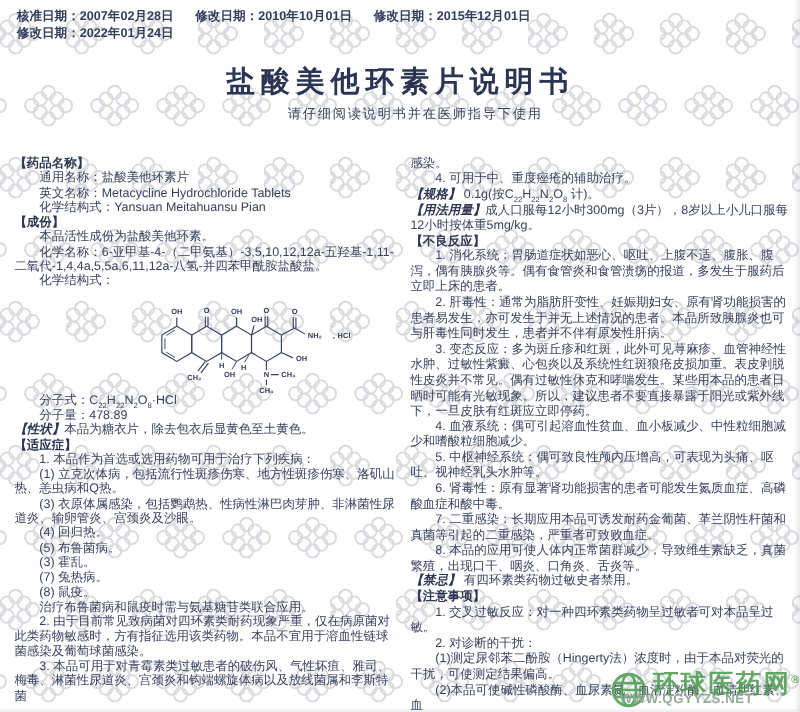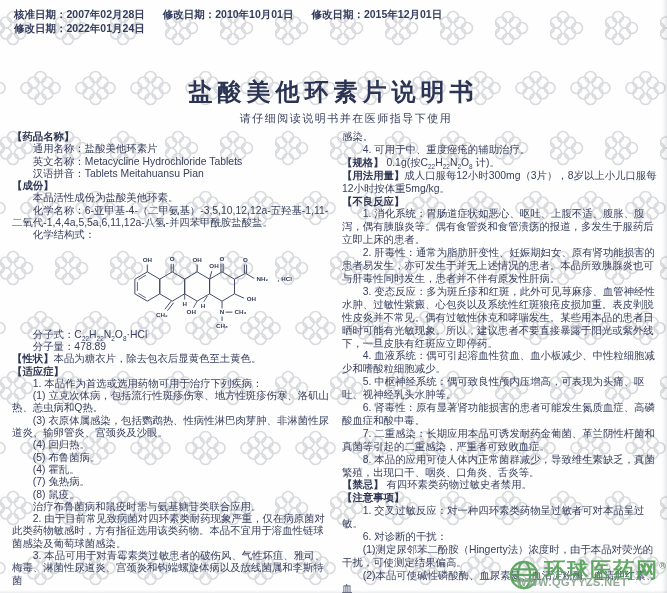--- a/index.html
+++ b/index.html
@@ -5,31 +5,31 @@
   html,body{margin:0;padding:0;background:#e8e8e8;}
   .page{
     position:relative;width:667px;height:593px;background:#fefefe;
     overflow:hidden;font-family:"Liberation Sans","DejaVu Sans",sans-serif;
     color:#39415f;margin:0 auto;
   }
   .pattern-svg{position:absolute;left:0;top:0;z-index:0;}
   .content{position:relative;z-index:1;}
   .dates{position:absolute;left:14px;top:7px;font-size:10.5px;line-height:14px;font-weight:bold;color:#333c5c;white-space:nowrap;}
   .date-item{margin-right:18px;}
-  .titleblock{position:absolute;left:0;right:0;top:76px;text-align:center;}
+  .titleblock{position:absolute;left:0;right:0;top:52px;text-align:center;}
   .title{font-size:24px;font-weight:bold;letter-spacing:5px;color:#2c3453;}
   .subtitle{font-size:11px;letter-spacing:1.5px;margin-top:3px;color:#39415f;margin-left:25px;}
   .columns{position:absolute;left:12px;right:5px;top:131px;display:flex;gap:13px;}
   .col{font-size:10.4px;}
   .col-left{width:317px;line-height:12.3px;}
   .col-right{flex:1;line-height:12.9px;}
   .line.p{text-indent:2em;}
   .line.cont{text-indent:0;font-family:Liberation Mono, monospace;}
   .line.head{font-weight:bold;color:#2e3654;}
-  .line .lbl{font-weight:bold;color:#2e3654;}
+  .line .lbl{font-weight:bold;color:#2e3654;font-style:italic;}
   sub{font-size:0.62em;line-height:0;}
   .mol{margin:2px 0 0 88px;}
   .mol svg{display:block;}
   .mol-line{stroke:#3a4160;stroke-width:1.3;fill:none;}
   .mol-line-thin{stroke:#3a4160;stroke-width:1.1;fill:none;}
   .mol text{fill:#343c5a;font-size:8.5px;font-weight:bold;font-family:"Liberation Sans","DejaVu Sans",sans-serif;}
   .watermark{position:absolute;right:1px;bottom:2px;z-index:2;display:flex;align-items:flex-start;opacity:0.88;}
   .wm-globe{margin-top:4px;}
   .wm-textcol{margin-left:4px;}
   .wm-brand{font-size:21px;font-weight:bold;letter-spacing:2px;color:#4f9d53;line-height:22px;}
@@ -73,21 +73,21 @@
     <div class="titleblock">
       <div class="title">盐酸美他环素片说明书</div>
       <div class="subtitle">请仔细阅读说明书并在医师指导下使用</div>
     </div>
 
     <div class="columns">
       <div class="col col-left">
           <div class="line head">【药品名称】</div>
           <div class="line p">通用名称：盐酸美他环素片</div>
           <div class="line p">英文名称：Metacycline Hydrochloride Tablets</div>
-          <div class="line p">汉语拼音：Tablets Meitahuansu Pian</div>
+          <div class="line p">化学结构式：Yansuan Meitahuansu Pian</div>
           <div class="line head">【成份】</div>
           <div class="line p">本品活性成份为盐酸美他环素。</div>
           <div class="line p">化学名称：6-亚甲基-4-（二甲氨基）-3,5,10,12,12a-五羟基-1,11-二氧代-1,4,4a,5,5a,6,11,12a-八氢-并四苯甲酰胺盐酸盐。</div>
           <div class="line p">化学结构式：</div>
   <div class="mol">
     <svg width="206" height="85" viewBox="0 0 280 116" xmlns="http://www.w3.org/2000/svg">
 
       <polygon class="mol-line" points="64,38 81,48 81,68 64,78 47,68 47,48"></polygon>
       <polygon class="mol-line" points="98,38 115,48 115,68 98,78 81,68 81,48"></polygon>
       <polygon class="mol-line" points="132,38 149,48 149,68 132,78 115,68 115,48"></polygon>
@@ -146,21 +146,21 @@
   </div>
 <div class="line p">分子式：C<sub>22</sub>H<sub>22</sub>N<sub>2</sub>O<sub>8</sub>·HCl</div>
           <div class="line p">分子量：478.89</div>
           <div class="line headp"><b class="lbl">【性状】</b>本品为糖衣片，除去包衣后显黄色至土黄色。</div>
           <div class="line head">【适应症】</div>
           <div class="line p">1. 本品作为首选或选用药物可用于治疗下列疾病：</div>
           <div class="line p">(1) 立克次体病，包括流行性斑疹伤寒、地方性斑疹伤寒、洛矶山热、恙虫病和Q热。</div>
           <div class="line p">(3) 衣原体属感染，包括鹦鹉热、性病性淋巴肉芽肿、非淋菌性尿道炎、输卵管炎、宫颈炎及沙眼。</div>
           <div class="line p">(4) 回归热。</div>
           <div class="line p">(5) 布鲁菌病。</div>
-          <div class="line p">(4) 霍乱。</div>
+          <div class="line p">(3) 霍乱。</div>
           <div class="line p">(7) 兔热病。</div>
           <div class="line p">(8) 鼠疫。</div>
           <div class="line p">治疗布鲁菌病和鼠疫时需与氨基糖苷类联合应用。</div>
           <div class="line p">2. 由于目前常见致病菌对四环素类耐药现象严重，仅在病原菌对此类药物敏感时，方有指征选用该类药物。本品不宜用于溶血性链球菌感染及葡萄球菌感染。</div>
           <div class="line p">3. 本品可用于对青霉素类过敏患者的破伤风、气性坏疽、雅司、梅毒、淋菌性尿道炎、宫颈炎和钩端螺旋体病以及放线菌属和李斯特菌</div>
         </div>
       <div class="col col-right">
           <div class="line cont">感染。</div>
           <div class="line p">4. 可用于中、重度痤疮的辅助治疗。</div>
           <div class="line headp"><b class="lbl">【规格】</b> 0.1g(按C<sub>22</sub>H<sub>22</sub>N<sub>2</sub>O<sub>8</sub> 计)。</div>
@@ -170,21 +170,21 @@
           <div class="line p">2. 肝毒性：通常为脂肪肝变性、妊娠期妇女、原有肾功能损害的患者易发生，亦可发生于并无上述情况的患者。本品所致胰腺炎也可与肝毒性同时发生，患者并不伴有原发性肝病。</div>
           <div class="line p">3. 变态反应：多为斑丘疹和红斑，此外可见荨麻疹、血管神经性水肿、过敏性紫癜、心包炎以及系统性红斑狼疮皮损加重。表皮剥脱性皮炎并不常见。偶有过敏性休克和哮喘发生。某些用本品的患者日晒时可能有光敏现象。所以，建议患者不要直接暴露于阳光或紫外线下，一旦皮肤有红斑应立即停药。</div>
           <div class="line p">4. 血液系统：偶可引起溶血性贫血、血小板减少、中性粒细胞减少和嗜酸粒细胞减少。</div>
           <div class="line p">5. 中枢神经系统：偶可致良性颅内压增高，可表现为头痛、呕吐、视神经乳头水肿等。</div>
           <div class="line p">6. 肾毒性：原有显著肾功能损害的患者可能发生氮质血症、高磷酸血症和酸中毒。</div>
           <div class="line p">7. 二重感染：长期应用本品可诱发耐药金葡菌、革兰阴性杆菌和真菌等引起的二重感染，严重者可致败血症。</div>
           <div class="line p">8. 本品的应用可使人体内正常菌群减少，导致维生素缺乏，真菌繁殖，出现口干、咽炎、口角炎、舌炎等。</div>
           <div class="line headp"><b class="lbl">【禁忌】</b> 有四环素类药物过敏史者禁用。</div>
           <div class="line head">【注意事项】</div>
           <div class="line p">1. 交叉过敏反应：对一种四环素类药物呈过敏者可对本品呈过敏。</div>
-          <div class="line p">6. 对诊断的干扰：</div>
+          <div class="line p">2. 对诊断的干扰：</div>
           <div class="line p">(1)测定尿邻苯二酚胺（Hingerty法）浓度时，由于本品对荧光的干扰，可使测定结果偏高。</div>
           <div class="line p">(2)本品可使碱性磷酸酶、血尿素氮、血清淀粉酶、血清胆红素、血</div>
         </div>
     </div>
   </div>
 
   <div class="watermark">
     <svg class="wm-globe" width="32" height="32" viewBox="0 0 34 34" xmlns="http://www.w3.org/2000/svg">
       <g stroke="#4f9d53" stroke-width="2.4" fill="none">
         <circle cx="17" cy="17" r="14"></circle>

